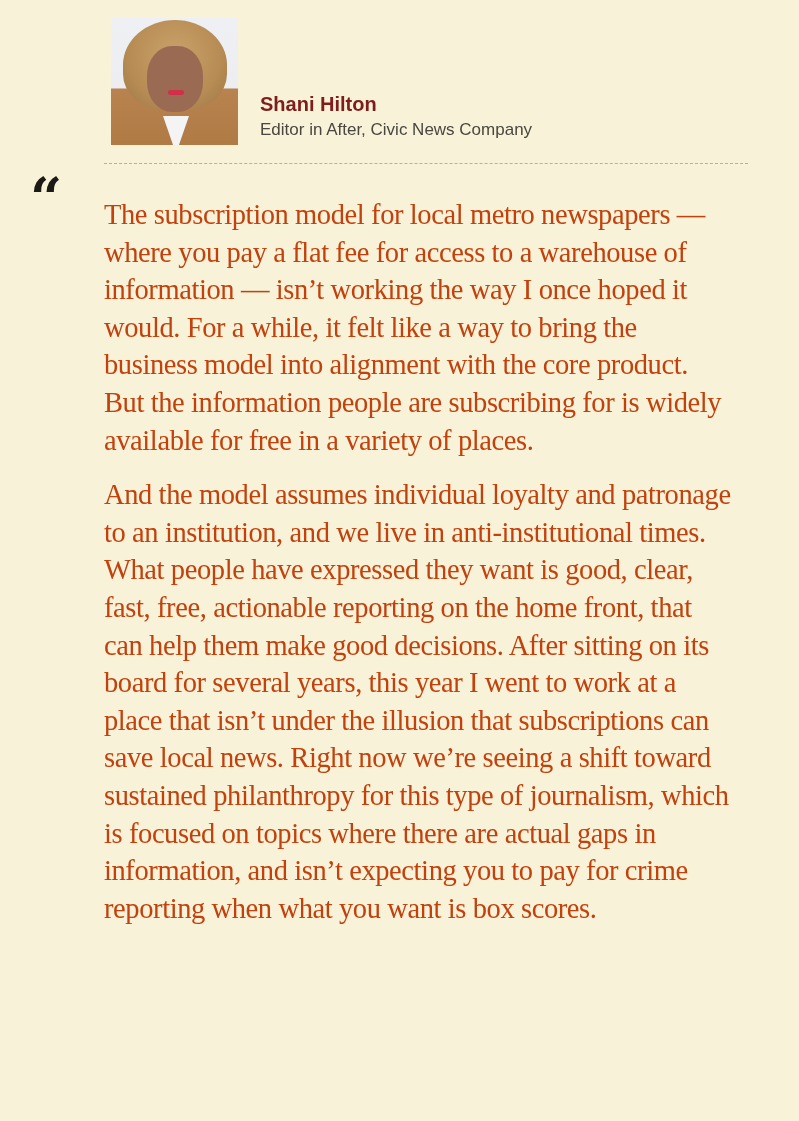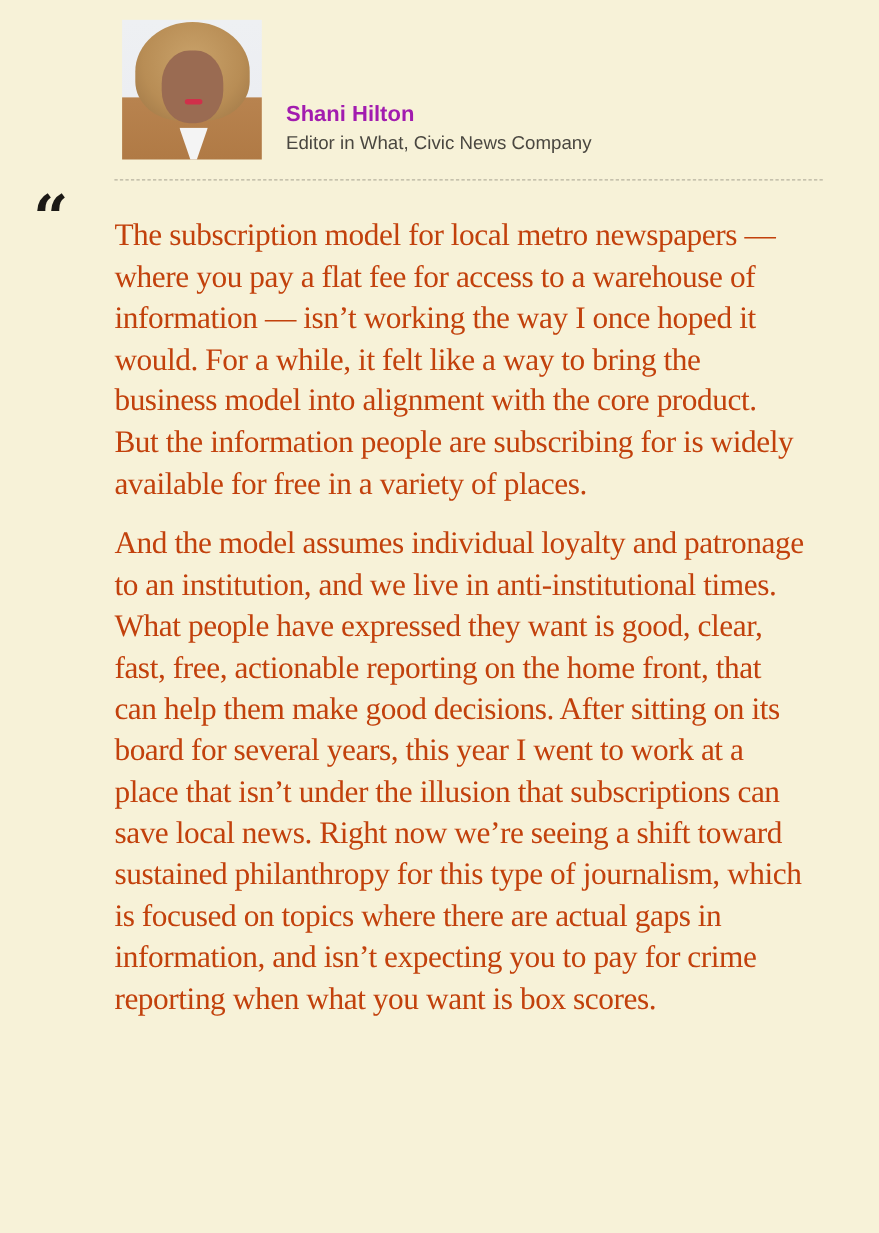--- a/index.html
+++ b/index.html
@@ -34,21 +34,21 @@
     border-radius: 4px; background: #d0304a;
   }
   .avatar .shirt {
     position: absolute; left: 52px; top: 98px; width: 26px; height: 30px;
     background: #f4f4f4;
     clip-path: polygon(0 0, 100% 0, 60% 100%, 40% 100%);
   }
   .author-text { margin-left: 22px; margin-bottom: 2px; }
   .author-name {
     font-family: "Liberation Sans", sans-serif;
-    font-weight: bold; font-size: 20px; color: #a21caf;
+    font-weight: bold; font-size: 20px; color: #7f1d1d;
     line-height: 26px;
   }
   .author-role {
     font-family: "Liberation Sans", sans-serif;
     font-size: 17px; color: #4a4740; line-height: 26px;
   }
   .divider {
     position: absolute; left: 104px; top: 163px; width: 644px;
     border-top: 1px dashed #b6b19e;
   }
@@ -72,21 +72,21 @@
 
 <div class="author">
   <div class="avatar" title="Portrait of Shani Hilton">
     <div class="hair"></div>
     <div class="face"></div>
     <div class="lips"></div>
     <div class="shirt"></div>
   </div>
   <div class="author-text">
     <div class="author-name">Shani Hilton</div>
-    <div class="author-role">Editor in What, Civic News Company</div>
+    <div class="author-role">Editor in After, Civic News Company</div>
   </div>
 </div>
 
 <div class="divider"></div>
 
 <div class="quote-mark">“</div>
 
 <div class="quote-body">
   <p>The subscription model for local metro newspapers — where you pay a flat fee for access to a warehouse of information — isn’t working the way I once hoped it would. For a while, it felt like a way to bring the business model into alignment with the core product. But the information people are subscribing for is widely available for free in a variety of places.</p>
   <p>And the model assumes individual loyalty and patronage to an institution, and we live in anti-institutional times. What people have expressed they want is good, clear, fast, free, actionable reporting on the home front, that can help them make good decisions. After sitting on its board for several years, this year I went to work at a place that isn’t under the illusion that subscriptions can save local news. Right now we’re seeing a shift toward sustained philanthropy for this type of journalism, which is focused on topics where there are actual gaps in information, and isn’t expecting you to pay for crime reporting when what you want is box scores.</p>

